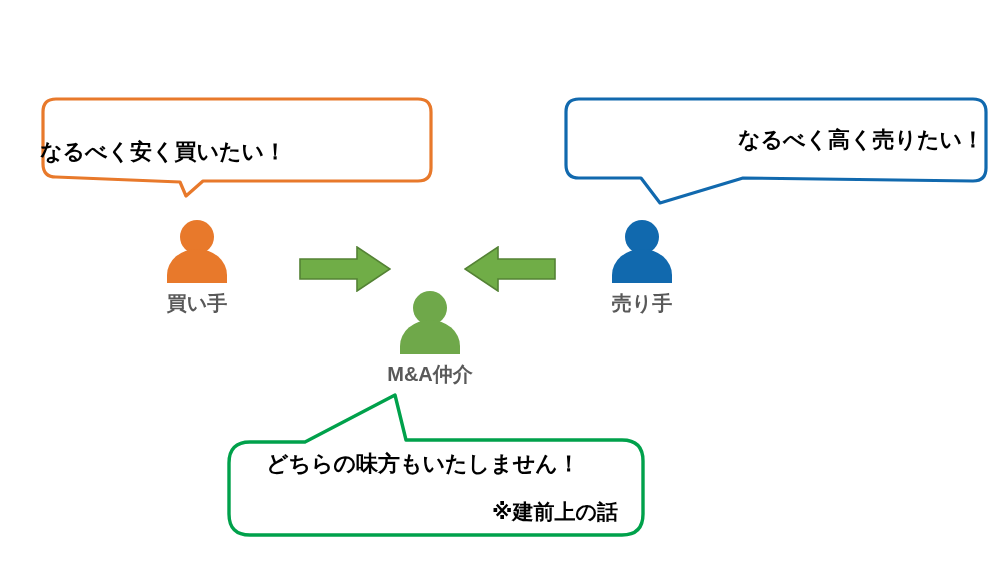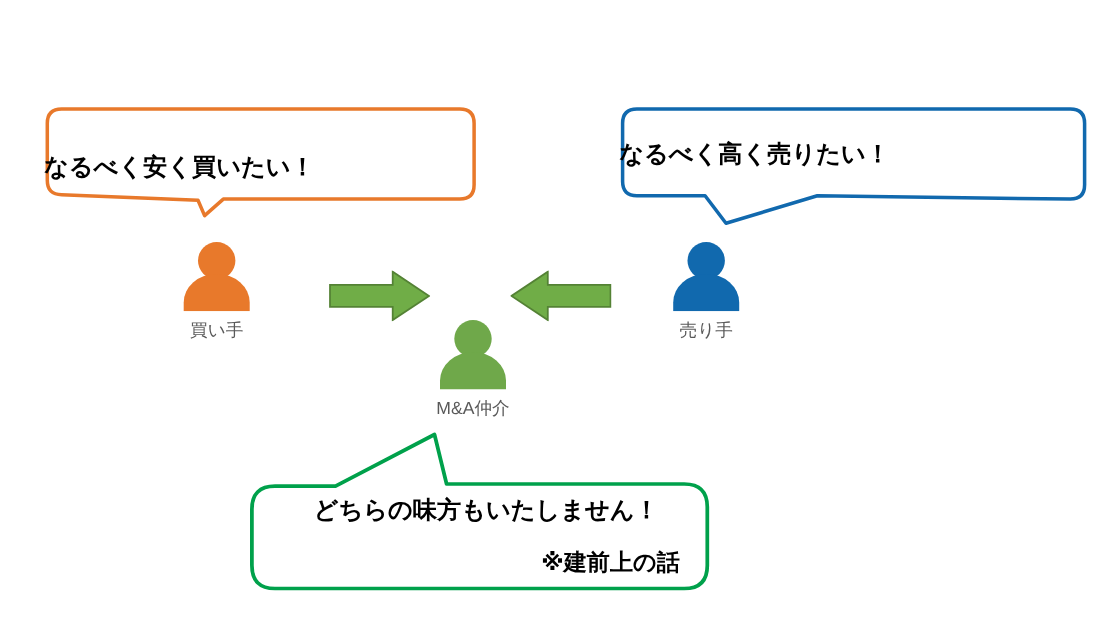--- a/index.html
+++ b/index.html
@@ -67,58 +67,58 @@
     margin-top: 12px;
   }
   #balloon-sell {
     left: 563px;
     top: 96px;
     width: 427px;
     height: 112px;
   }
   #balloon-sell .balloon-text {
     top: 30px;
-    text-align: left;
+    text-align: right;
     padding-right: 6px;
     box-sizing: border-box;
   }
   #balloon-mid {
     left: 226px;
     top: 388px;
     width: 420px;
     height: 152px;
   }
   #balloon-mid .balloon-text {
     top: 62px;
     left: 0;
     padding: 0 28px 0 40px;
     box-sizing: border-box;
   }
   #balloon-mid .balloon-line-1 {
     display: block;
-    text-align: center;
+    text-align: left;
   }
   #balloon-mid .balloon-line-2 {
     display: block;
     text-align: right;
     margin-top: 21px;
   }
   
   .person {
     position: absolute;
     text-align: center;
   }
   .person svg {
     display: block;
     margin: 0 auto;
   }
   .person-label {
     margin-top: 7px;
-    font-size: 16px;
-    font-weight: normal;
+    font-size: 20px;
+    font-weight: bold;
     color: #595959;
     white-space: nowrap;
   }
   #person-buyer {
     left: 145px;
     top: 219px;
     width: 104px;
   }
   #person-seller {
     left: 590px;

